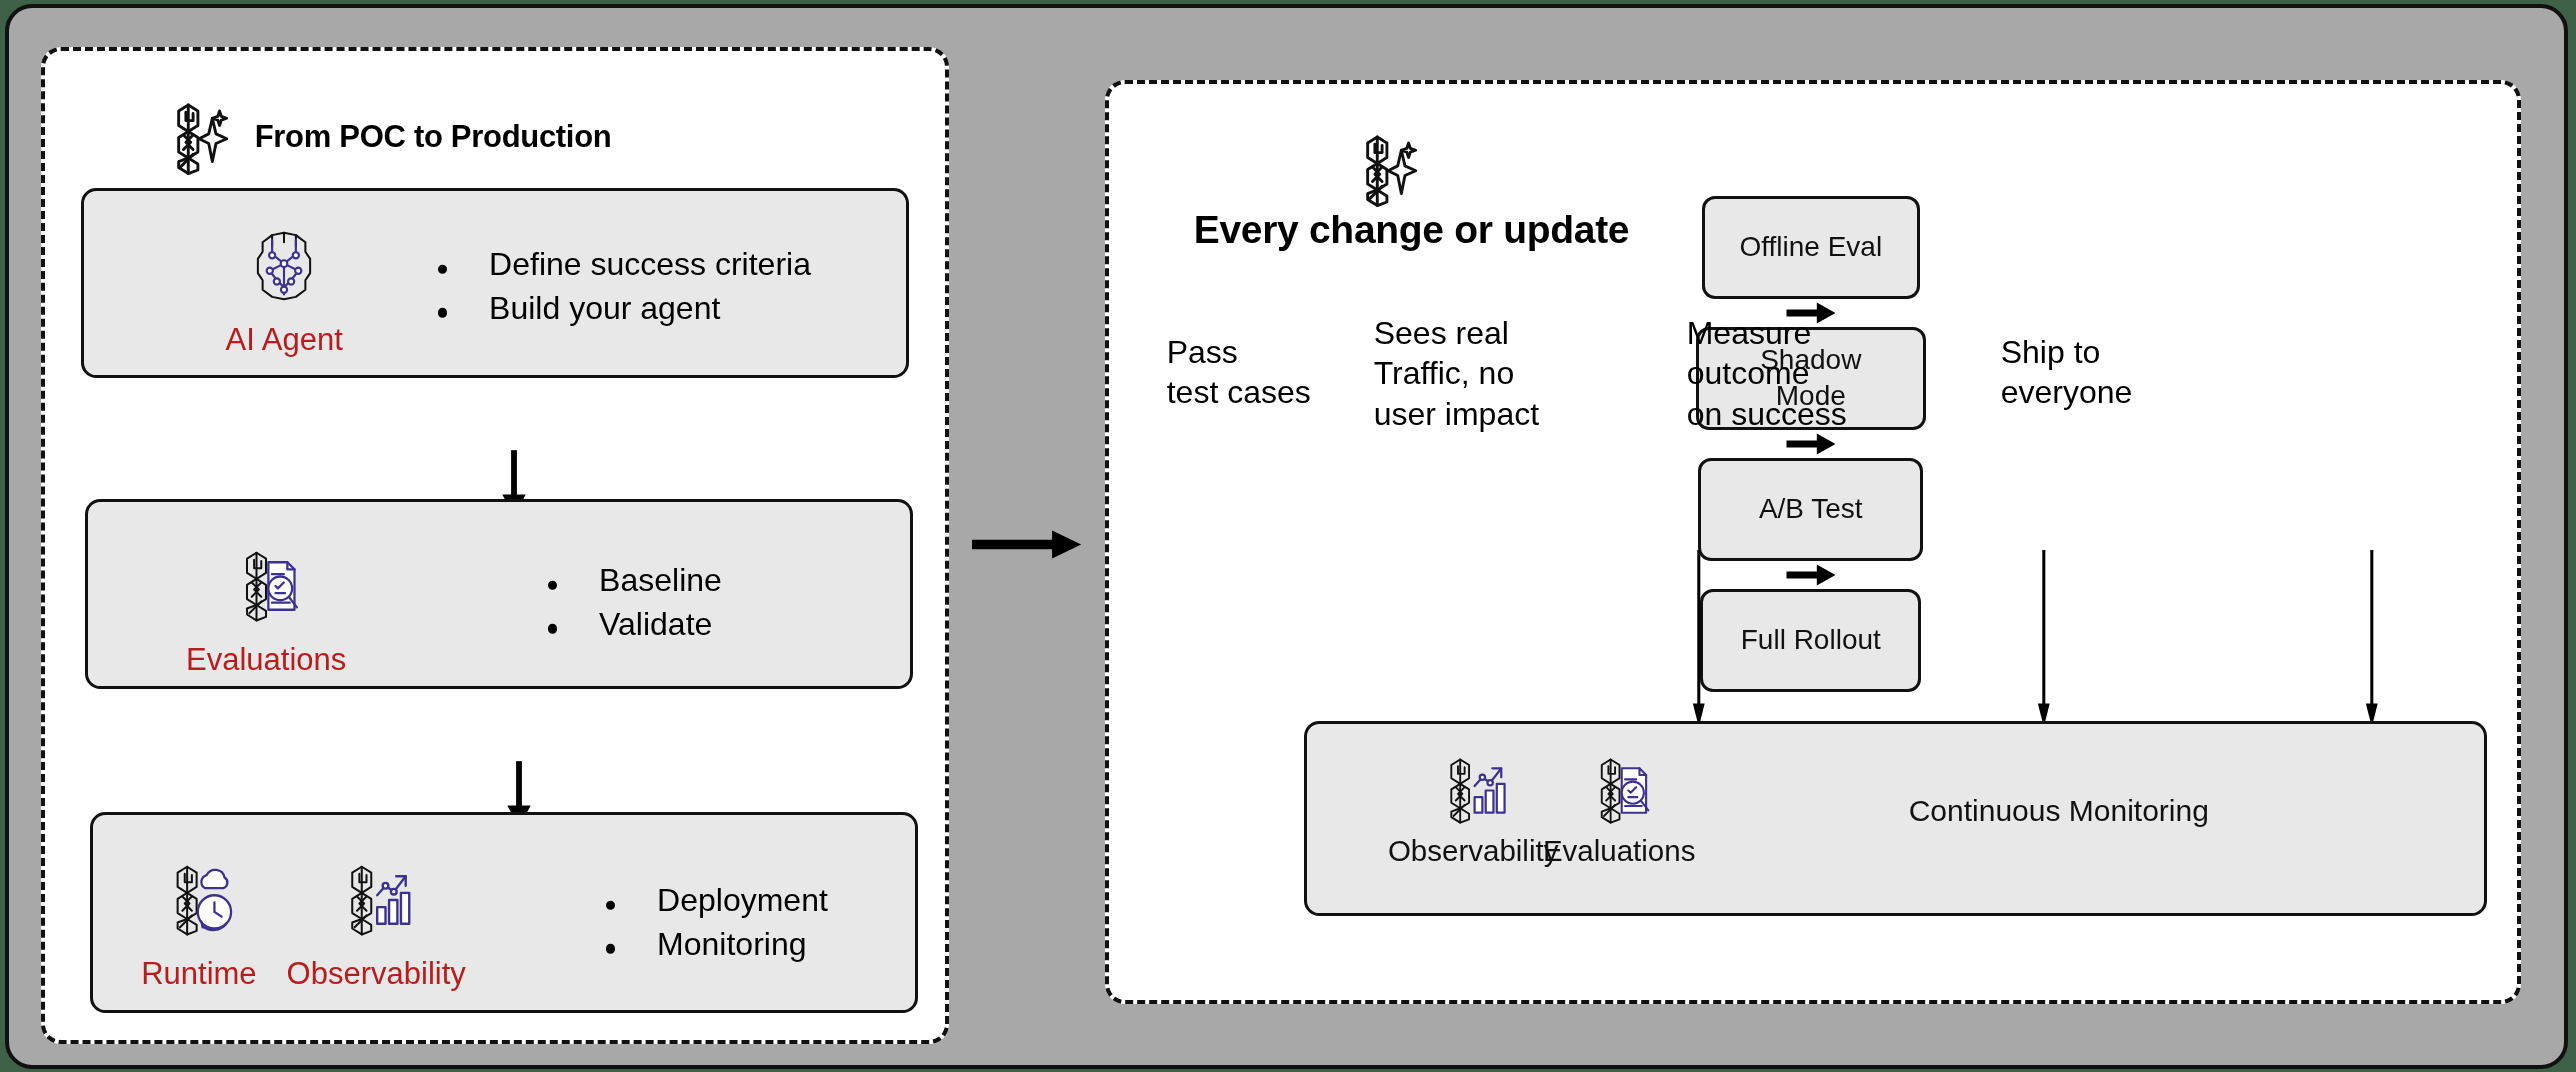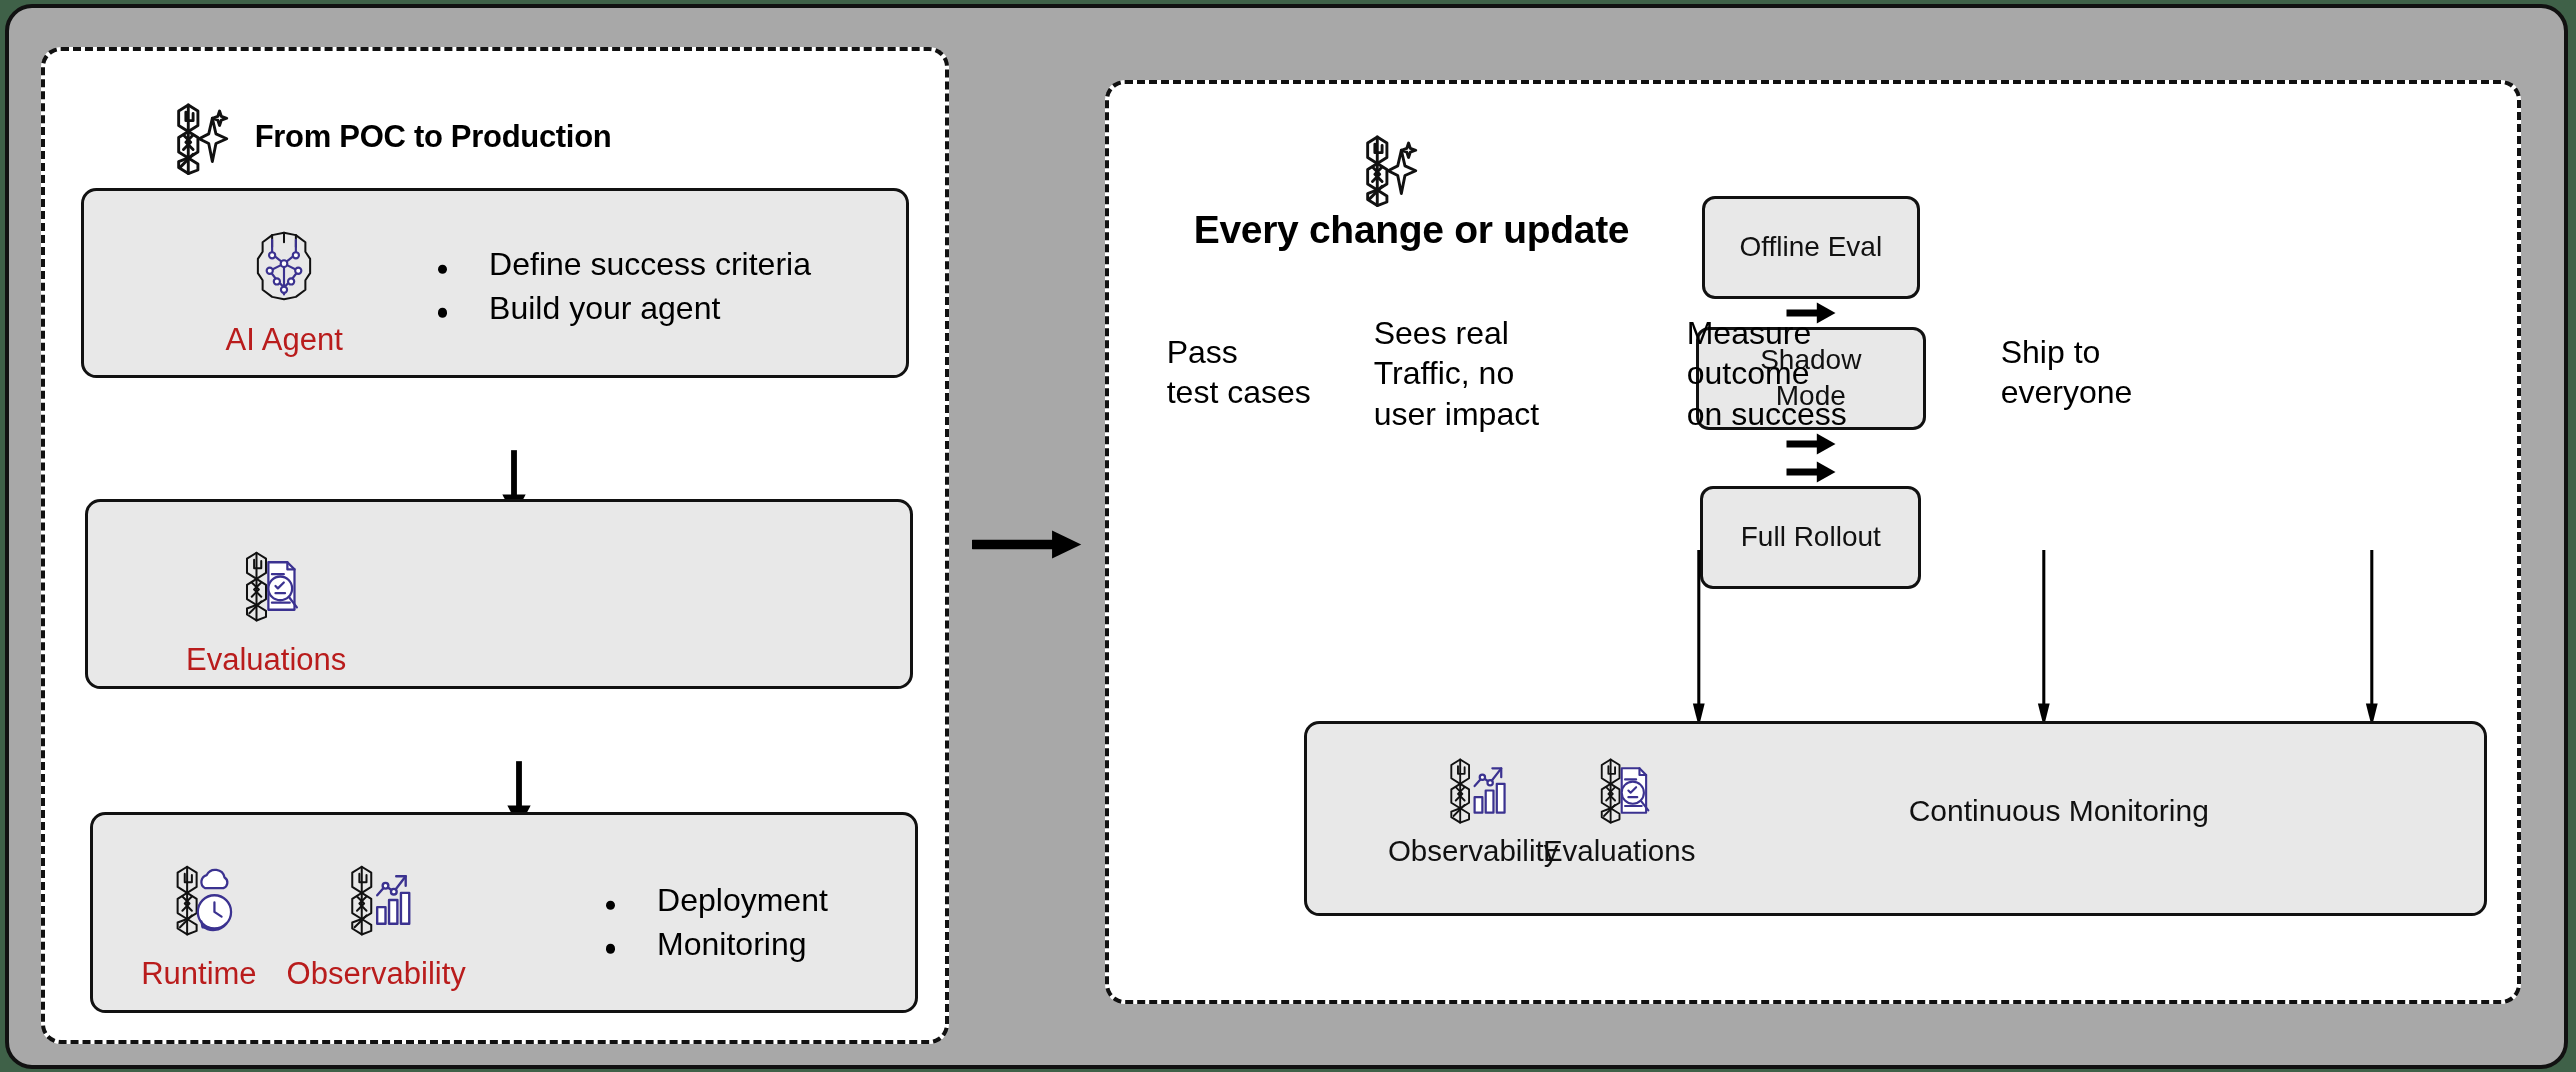--- a/index.html
+++ b/index.html
@@ -312,20 +312,30 @@
             <path d="M37 22 L47 22"></path>
             <path d="M37 46 L52 46"></path>
             <circle cx="44" cy="34" r="10" fill="#fff"></circle>
             <path d="M40 32 L42 34 L47 29"></path>
             <path d="M40 38 L48 38"></path>
             <path d="M51.5 41.5 L58 50"></path>
           </g>
         </svg>
         <div class="stack-label">Evaluations</div>
       </div>
+      <div id="bul-eval" class="bullets">
+        <div class="bullet-row">
+          <span class="bullet-dot"></span>
+          <span>Baseline</span>
+        </div>
+        <div class="bullet-row">
+          <span class="bullet-dot"></span>
+          <span>Validate</span>
+        </div>
+      </div>
     </div>
 
     <svg id="arrow-l2" class="arrow-svg" viewBox="0 0 36 58">
       <path d="M18 0 L18 40" stroke="#000" stroke-width="5" fill="none"></path>
       <path d="M8 38 L28 38 L18 57 Z" fill="#000"></path>
     </svg>
 
     <div id="card-run" class="card">
       <div id="stack-run" class="icon-stack">
         <svg class="stack-icon" viewBox="0 0 64 64">
@@ -422,20 +432,21 @@
         </svg>
       </div>
       <div id="step-box-1" class="step-box" style="white-space:pre-line;">Shadow
 Mode</div>
       <div class="step-gap-1">
         <svg class="step-arrow" viewBox="0 0 42 24">
           <path d="M0 12 L29 12" stroke="#000" stroke-width="6" fill="none"></path>
           <path d="M26 3 L42 12 L26 21 Z" fill="#000"></path>
         </svg>
       </div>
+      <div id="step-box-2" class="step-box">A/B Test</div>
       <div class="step-gap-2">
         <svg class="step-arrow" viewBox="0 0 42 24">
           <path d="M0 12 L29 12" stroke="#000" stroke-width="6" fill="none"></path>
           <path d="M26 3 L42 12 L26 21 Z" fill="#000"></path>
         </svg>
       </div>
       <div id="step-box-3" class="step-box">Full Rollout</div>
     </div>
 
     <div id="cap-1" class="caption">Sees real

